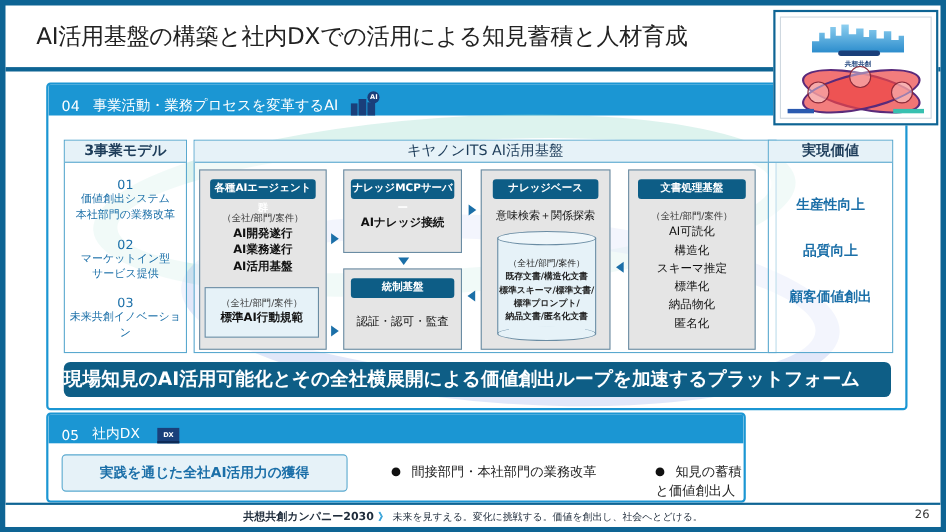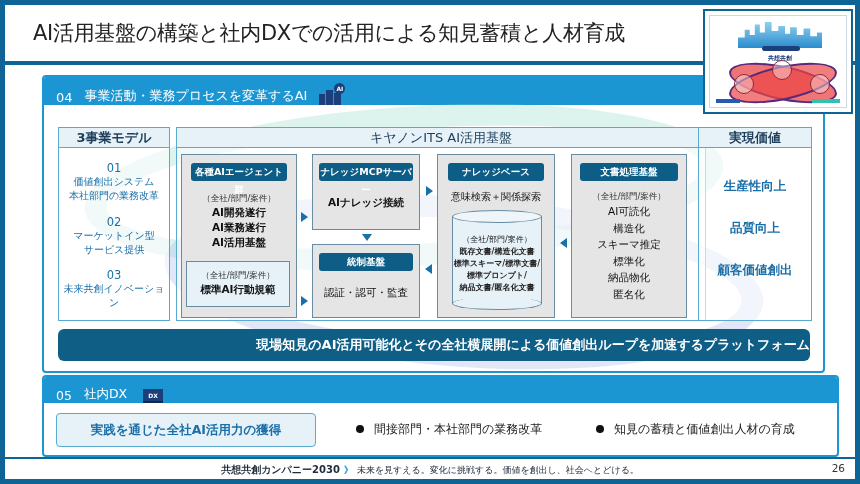--- a/index.html
+++ b/index.html
@@ -70,26 +70,26 @@
   .cyl .body { position:absolute; left:0; top:6px; width:90px; height:88px; background:#e6f2f8; border-left:1.5px solid #6a8ca3; border-right:1.5px solid #6a8ca3; }
   .cyl .top { position:absolute; left:0; top:0; width:90px; height:13px; border-radius:50%; background:#eef6fa; border:1.5px solid #6a8ca3; }
   .cyl .bot { position:absolute; left:0; top:87px; width:90px; height:13px; border-radius:50%; background:#e6f2f8; border:1.5px solid #6a8ca3; border-top:none; }
   .cyl .txt { position:absolute; left:0; top:24px; width:90px; font-size:8px; line-height:12px; text-align:center; color:#222; font-weight:bold; }
   .cyl .txt .s { font-weight: normal; }
 
   .value-list { text-align:center; color: #1b6fa8; font-size: 12.5px; font-weight: bold; }
 
   .banner {
     position: absolute; left: 14px; top: 252px; width: 752px; height: 32px;
-    background: #0e5e86; border-radius: 6px; color: #fff; font-size: 13px;
-    text-align: right; line-height: 32px; font-weight: bold;
+    background: #0e5e86; border-radius: 6px; color: #fff; font-size: 17px;
+    text-align: left; line-height: 32px; font-weight: bold;
   }
 
   .panel05 {
-    position: absolute; left: 37px; top: 370px; width: 797px; height: 82px;
+    position: absolute; left: 37px; top: 370px; width: 636px; height: 82px;
     border: 2px solid #1b96d3; border-radius: 4px; background: #fff; overflow: hidden;
   }
   .panel05 .panel-head { height: 26px; font-size: 12.5px; }
   .dx-icon { display:inline-block; width:20px; height:14px; background:#1a3f7a; color:#fff; font-size:6px; text-align:center; line-height:14px; margin-left:10px; font-weight:bold; border-bottom: 2px solid #0d2a55; }
   .dx-row { position:absolute; top: 36px; left: 0; width: 100%; height: 34px; }
   .dx-btn {
     position:absolute; left: 12px; top: 0; width: 260px; height: 34px; background:#e6f2f8;
     border: 1.5px solid #5aa9cf; border-radius: 4px; text-align:center; line-height: 31px;
     color:#1b6fa8; font-size: 12.5px; font-weight: bold;
   }

